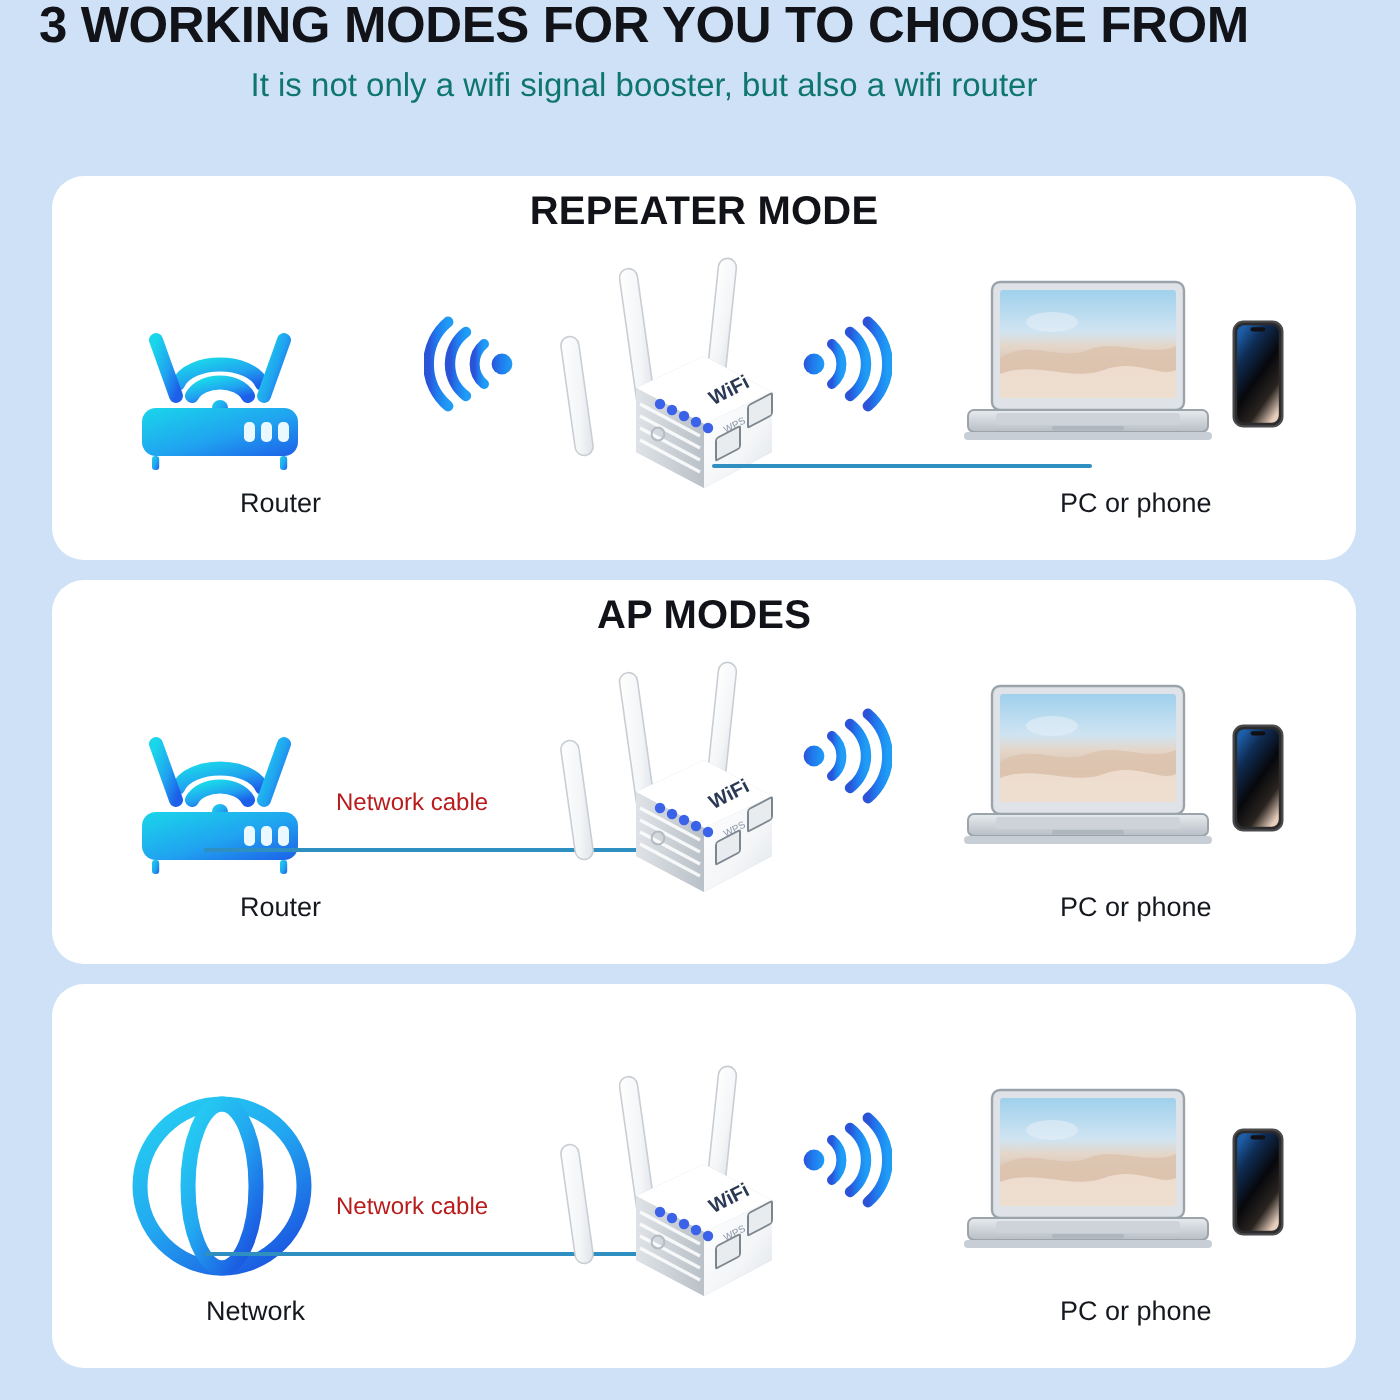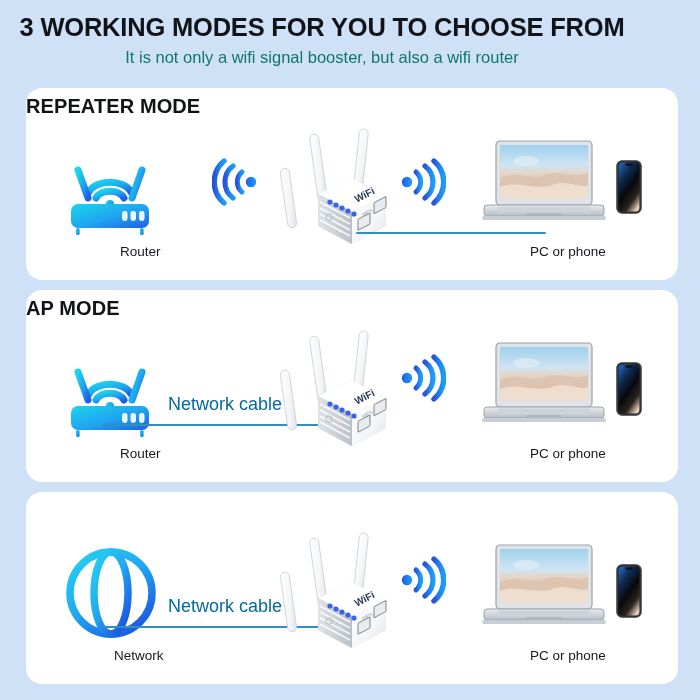--- a/index.html
+++ b/index.html
@@ -11,21 +11,20 @@
     height: 700px;
     background: #cfe1f7;
     font-family: "Liberation Sans", sans-serif;
     overflow: hidden;
     position: relative;
   }
 
   
   #header {
     width: 644px;
-    padding-top: 14px;
     text-align: center;
   }
   #main-title {
     font-size: 25.5px;
     font-weight: bold;
     color: #111318;
     letter-spacing: -0.2px;
     line-height: 1.05;
     white-space: nowrap;
   }
@@ -51,20 +50,21 @@
     background: #ffffff;
     border-radius: 16px;
     margin-bottom: 10px;
     overflow: hidden;
   }
   .panel-title {
     position: absolute;
     top: 7px;
     left: 0;
     width: 652px;
+    text-align: center;
     font-size: 20px;
     font-weight: bold;
     color: #111318;
     letter-spacing: 0.1px;
   }
 
   .stage {
     position: absolute;
     top: 34px;
     left: 0;
@@ -75,22 +75,22 @@
   .caption {
     position: absolute;
     font-size: 13.5px;
     color: #15181e;
     white-space: nowrap;
     font-weight: normal;
     margin-left: 36px;
   }
   .cable-label {
     position: absolute;
-    font-size: 18px;
-    color: #0369a1;
+    font-size: 12px;
+    color: #b91c1c;
     white-space: nowrap;
   }
   .cable-line {
     position: absolute;
     height: 2px;
     background: #2e8fc0;
     border-radius: 1px;
   }
 
   
@@ -304,21 +304,21 @@
         <use href="#sym-phone" width="26" height="54"></use>
       </svg>
 
       <div class="cable-line" style="left:330px; top:110px; width:190px;"></div>
 
       <div class="caption" style="left:468px; top:122px;">PC or phone</div>
     </div>
   </div>
 
   <div class="panel">
-    <div class="panel-title">AP MODE</div>
+    <div class="panel-title">AP MODES</div>
     <div class="stage">
 
       <svg class="router-icon" style="left:36px; top:28px;">
         <use href="#sym-router" width="96" height="86"></use>
       </svg>
       <div class="caption" style="left:58px; top:122px;">Router</div>
 
       <div class="cable-label" style="left:142px; top:70px;">Network cable</div>
       <div class="cable-line" style="left:76px; top:100px; width:250px;"></div>
 
@@ -341,21 +341,21 @@
       <div class="caption" style="left:468px; top:122px;">PC or phone</div>
     </div>
   </div>
 
   <div class="panel">
     <div class="stage">
 
       <svg class="globe-icon" style="left:38px; top:20px;">
         <use href="#sym-globe" width="94" height="94"></use>
       </svg>
-      <div class="caption" style="left:52px; top:122px;">Network</div>
+      <div class="caption" style="left:41px; top:122px;">Network</div>
 
       <div class="cable-label" style="left:142px; top:70px;">Network cable</div>
       <div class="cable-line" style="left:76px; top:100px; width:250px;"></div>
 
       <svg class="extender" style="left:248px; top:-6px;">
         <use href="#sym-extender" width="120" height="135"></use>
       </svg>
 
       <svg class="wave" style="left:372px; top:30px;">
         <use href="#sym-wave-right" width="48" height="48"></use>

